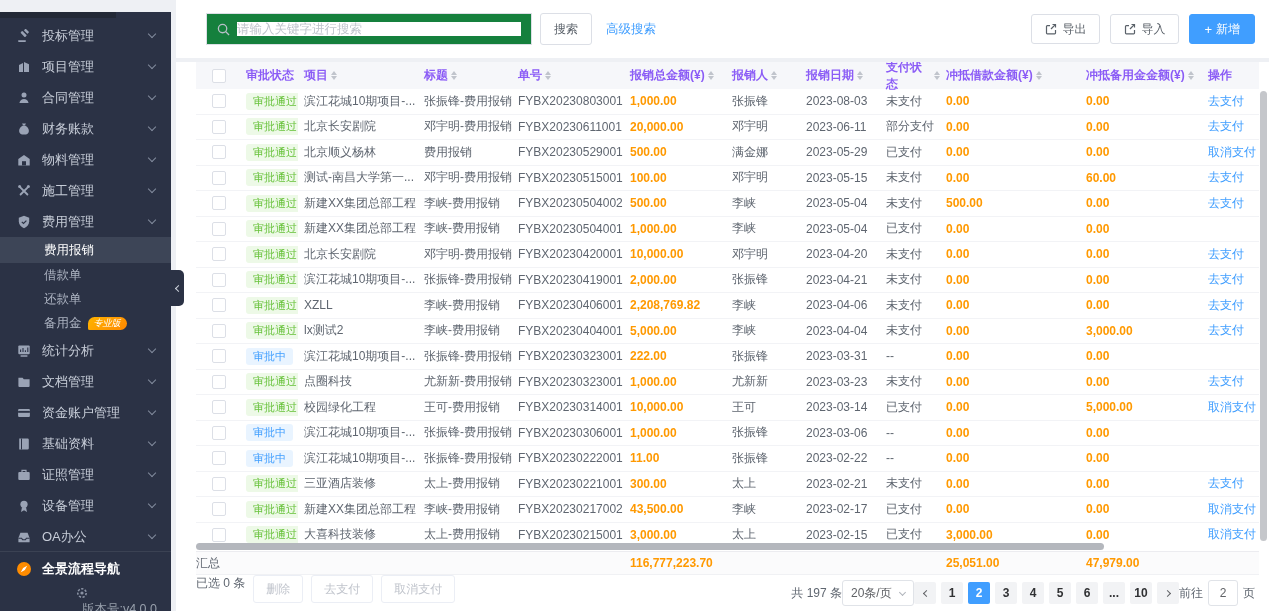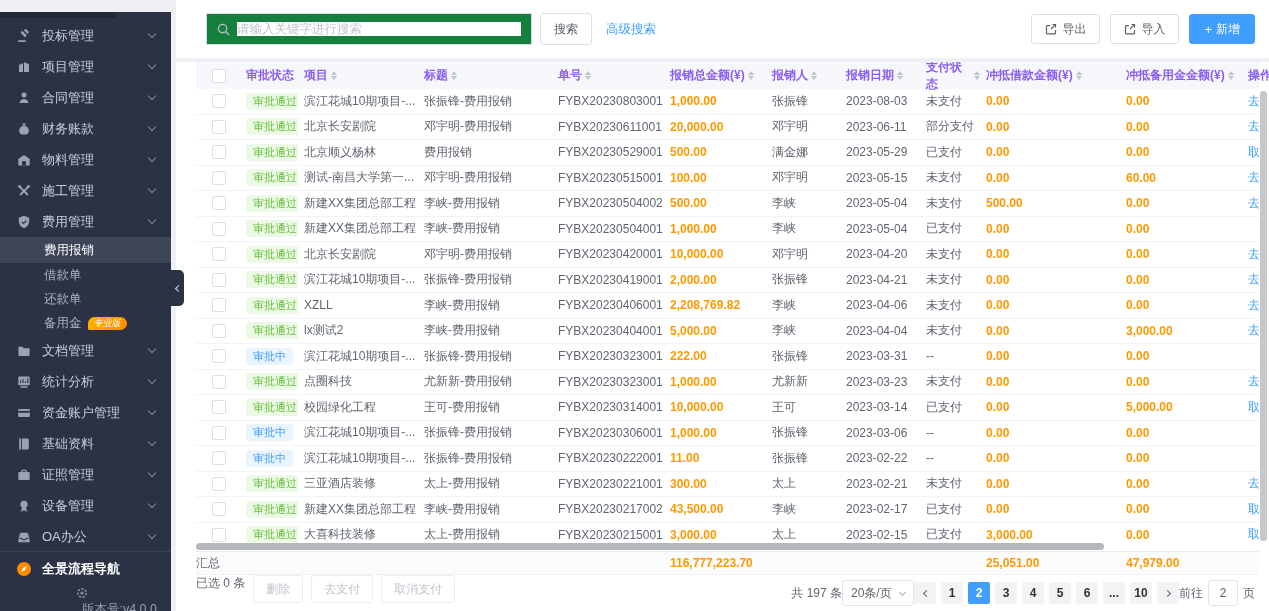--- a/index.html
+++ b/index.html
@@ -72,21 +72,21 @@
   .sort .up { border-bottom:4px solid #c0c4cc; }
   .sort .dn { border-top:4px solid #c0c4cc; }
   .tbody { height:454px; overflow:hidden; flex:none; }
   .tr { display:flex; height:25.5px; align-items:center; font-size:12px;
     color:#5f6670; border-bottom:1px solid #f2f3f6; }
   .td { padding-left:6px; white-space:nowrap; overflow:hidden; }
   .c-check{width:44px;flex:none;display:flex;justify-content:flex-start;padding-left:16px;}
   .c-status{width:58px;flex:none;}
   .c-project{width:120px;flex:none;}
   .c-title{width:94px;flex:none;}
-  .c-docno{width:112px;flex:none;margin-left:40px;}
+  .c-docno{width:112px;flex:none;}
   .c-amount{width:102px;flex:none;}
   .c-person{width:74px;flex:none;}
   .c-date{width:80px;flex:none;}
   .c-paystat{width:60px;flex:none;}
   .c-offset1{width:140px;flex:none;}
   .c-offset2{width:122px;flex:none;}
   .c-action{flex:1;min-width:58px;}
   .checkbox { width:14px; height:14px; border:1px solid #dcdfe6; border-radius:2px;
     background:#fff; display:inline-block; cursor:pointer; }
   .badge { display:inline-block; padding:2px 7px; font-size:11px; border-radius:3px;
@@ -221,35 +221,35 @@
     <span class="s-label">还款单</span>
 
   </div>
       <div class="sub-item">
     <span class="s-label">备用金</span>
     <span class="side-badge" style="display: inline-block;">专业版</span>
   </div>
       <div class="side-item">
     <span class="s-icon">
           <svg viewBox="0 0 14 14">
-            <path d="M1.4 2.8h4.2L6.8 4.3h5.8V11a1 1 0 0 1-1 1h-9.2a1 1 0 0 1-1-1V2.8z"></path>
-          </svg>
-        </span>
-    <span class="s-label">文档管理</span>
-    <span class="s-chev"></span>
-  </div>
-      <div class="side-item">
-    <span class="s-icon">
-          <svg viewBox="0 0 14 14">
             <rect x="1.3" y="1.6" width="11.4" height="8.6" rx="1"></rect>
             <rect x="3.4" y="11.3" width="7.2" height="1.4" rx=".7"></rect>
             <path d="M3.6 8V5.6M6 8V4M8.4 8V6.2M10.8 8V3.6" stroke="#2b3245" stroke-width="1.1"></path>
           </svg>
         </span>
     <span class="s-label">统计分析</span>
+    <span class="s-chev"></span>
+  </div>
+      <div class="side-item">
+    <span class="s-icon">
+          <svg viewBox="0 0 14 14">
+            <path d="M1.4 2.8h4.2L6.8 4.3h5.8V11a1 1 0 0 1-1 1h-9.2a1 1 0 0 1-1-1V2.8z"></path>
+          </svg>
+        </span>
+    <span class="s-label">文档管理</span>
     <span class="s-chev"></span>
   </div>
       <div class="side-item">
     <span class="s-icon">
           <svg viewBox="0 0 14 14">
             <rect x="1.1" y="3" width="11.8" height="8" rx="1"></rect>
             <rect x="1.1" y="4.9" width="11.8" height="1.9" fill="#2b3245"></rect>
           </svg>
         </span>
     <span class="s-label">资金账户管理</span>

